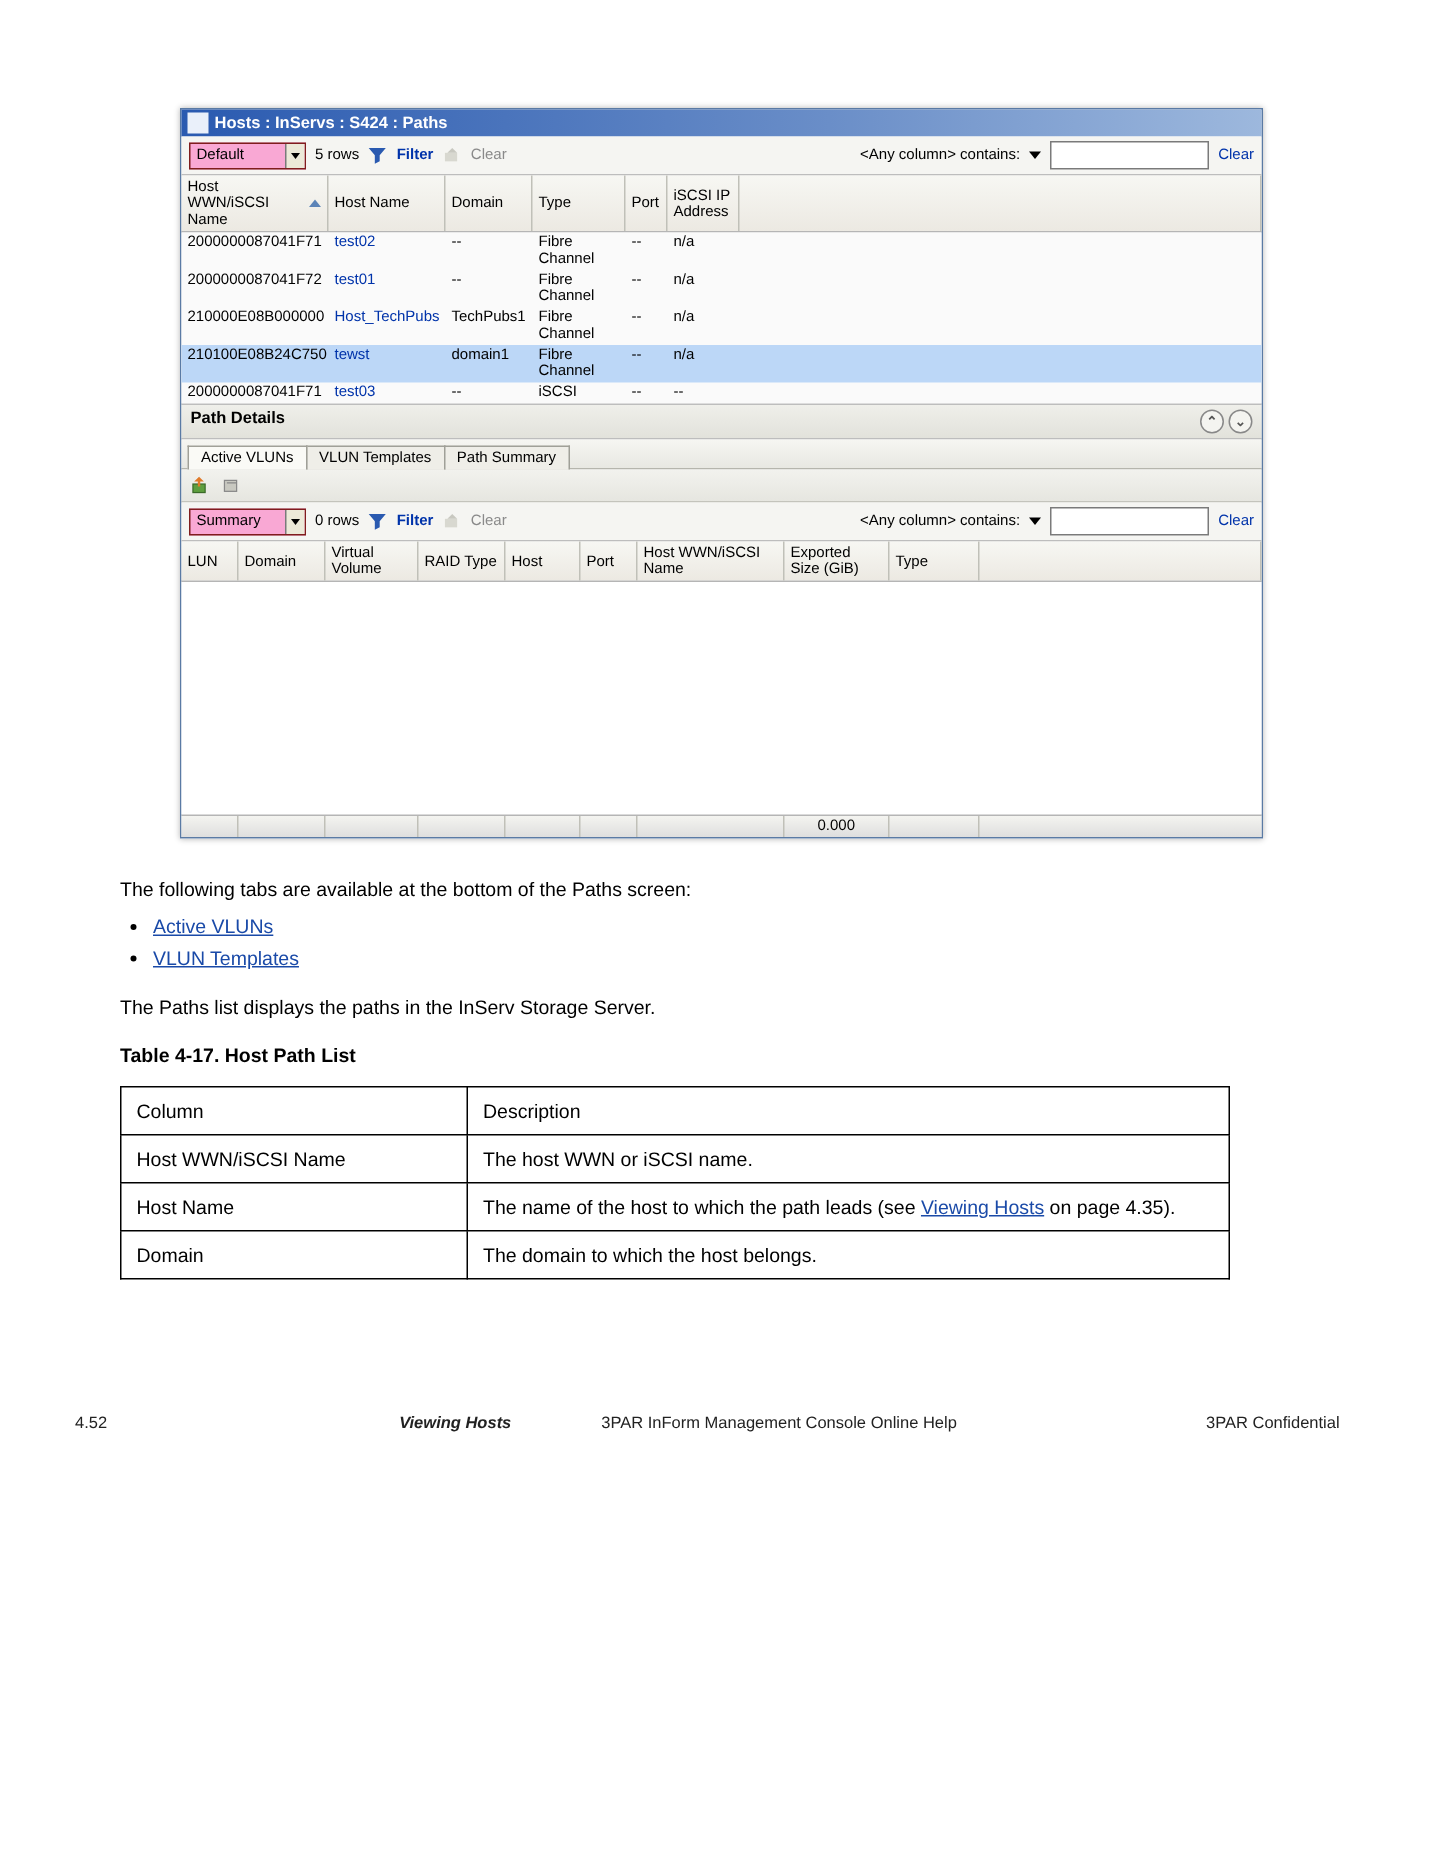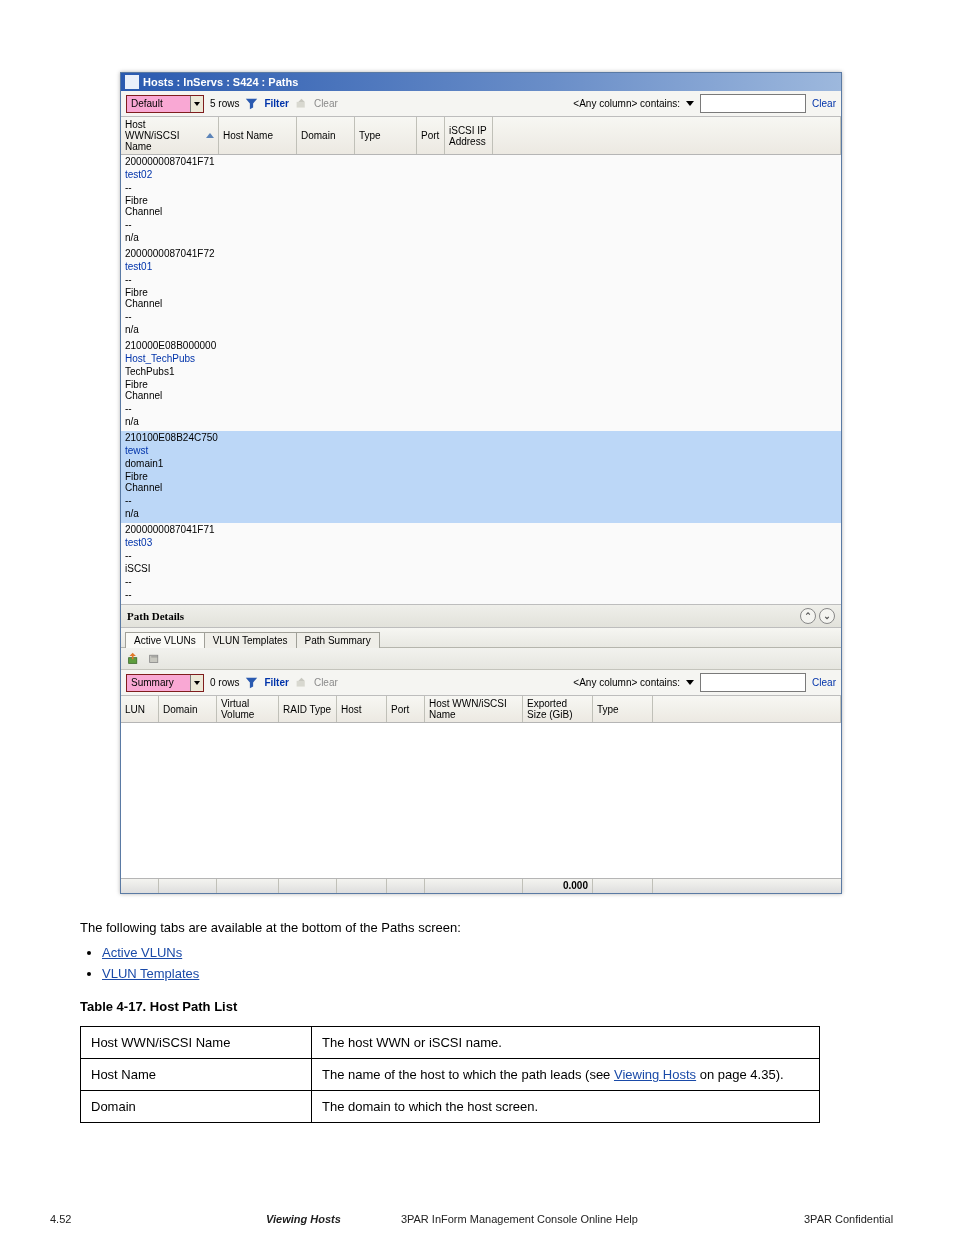--- a/index.html
+++ b/index.html
@@ -106,21 +106,20 @@
     min-height: 22px;
     box-sizing: border-box;
   }
   .grid-body {
     background: #fafafa;
     font-size: 10px;
   }
   .grid-body .row {
     display: flex;
     border-bottom: 1px solid transparent;
-    flex-direction: column;
   }
   .grid-body .row.sel {
     background: #bcd7f7;
   }
   .grid-body .cell {
     padding: 1px 4px;
     box-sizing: border-box;
   }
   .top-grid-body {
     min-height: 110px;
@@ -140,22 +139,21 @@
     border-bottom: 5px solid #5c84b8;
   }
   .section-bar {
     background: linear-gradient(#efefea, #e2e2db);
     border-top: 1px solid #bdbdbd;
     border-bottom: 1px solid #bdbdbd;
     padding: 3px 6px;
     font-weight: bold;
     font-size: 11px;
     display: flex;
-    align-items: center;
-    font-family: Liberation Serif, serif;
+    align-items: flex-start;
   }
   .section-bar .grow { flex: 1; }
   .circ-btn {
     width: 14px;
     height: 14px;
     border-radius: 50%;
     border: 1px solid #888;
     background: #f4f4f0;
     display: inline-flex;
     align-items: center;
@@ -211,22 +209,21 @@
     display: flex;
     background: linear-gradient(#f4f4f0, #dedede);
     border-top: 1px solid #b5b5b5;
     font-size: 10px;
   }
   .statusbar .cell {
     border-right: 1px solid #c0c0b8;
     padding: 1px 4px;
     min-height: 14px;
     box-sizing: border-box;
-    text-align: right;
-    font-weight: bold;
+    text-align: center;
   }
   .doc-text {
     margin: 25px 0 0 30px;
     line-height: 1.45;
     font-size: 13px;
   }
   .doc-text ul {
     list-style: disc;
     margin: 6px 0 14px 22px;
     padding: 0;
@@ -443,36 +440,41 @@
       </div>
     </div>
   </div>
 
   <div class="doc-text">
     <div>The following tabs are available at the bottom of the Paths screen:</div>
     <ul>
       <li><a class="doc-link">Active VLUNs</a></li>
       <li><a class="doc-link">VLUN Templates</a></li>
     </ul>
+    <div>The Paths list displays the paths in the InServ Storage Server.</div>
     <div class="doc-h" style="margin-top:14px">Table 4-17.  Host Path List</div>
   </div>
 
   <table class="info">
     <tbody>
+        <tr>
+      <th>Column</th>
+      <td>Description</td>
+    </tr>
     <tr>
       <th>Host WWN/iSCSI Name</th>
       <td>The host WWN or iSCSI name.</td>
     </tr>
     <tr>
       <th>Host Name</th>
       <td>The name of the host to which the path leads (see <a class="doc-link">Viewing Hosts</a> on page 4.35).</td>
     </tr>
     <tr>
       <th>Domain</th>
-      <td>The domain to which the host screen.</td>
+      <td>The domain to which the host belongs.</td>
     </tr>
   </tbody>
     </table>
 
   <div class="footer">
     <div class="left">4.52</div>
     <div class="mid">
       <span>Viewing Hosts</span>
       <span>3PAR InForm Management Console Online Help</span>
     </div>

